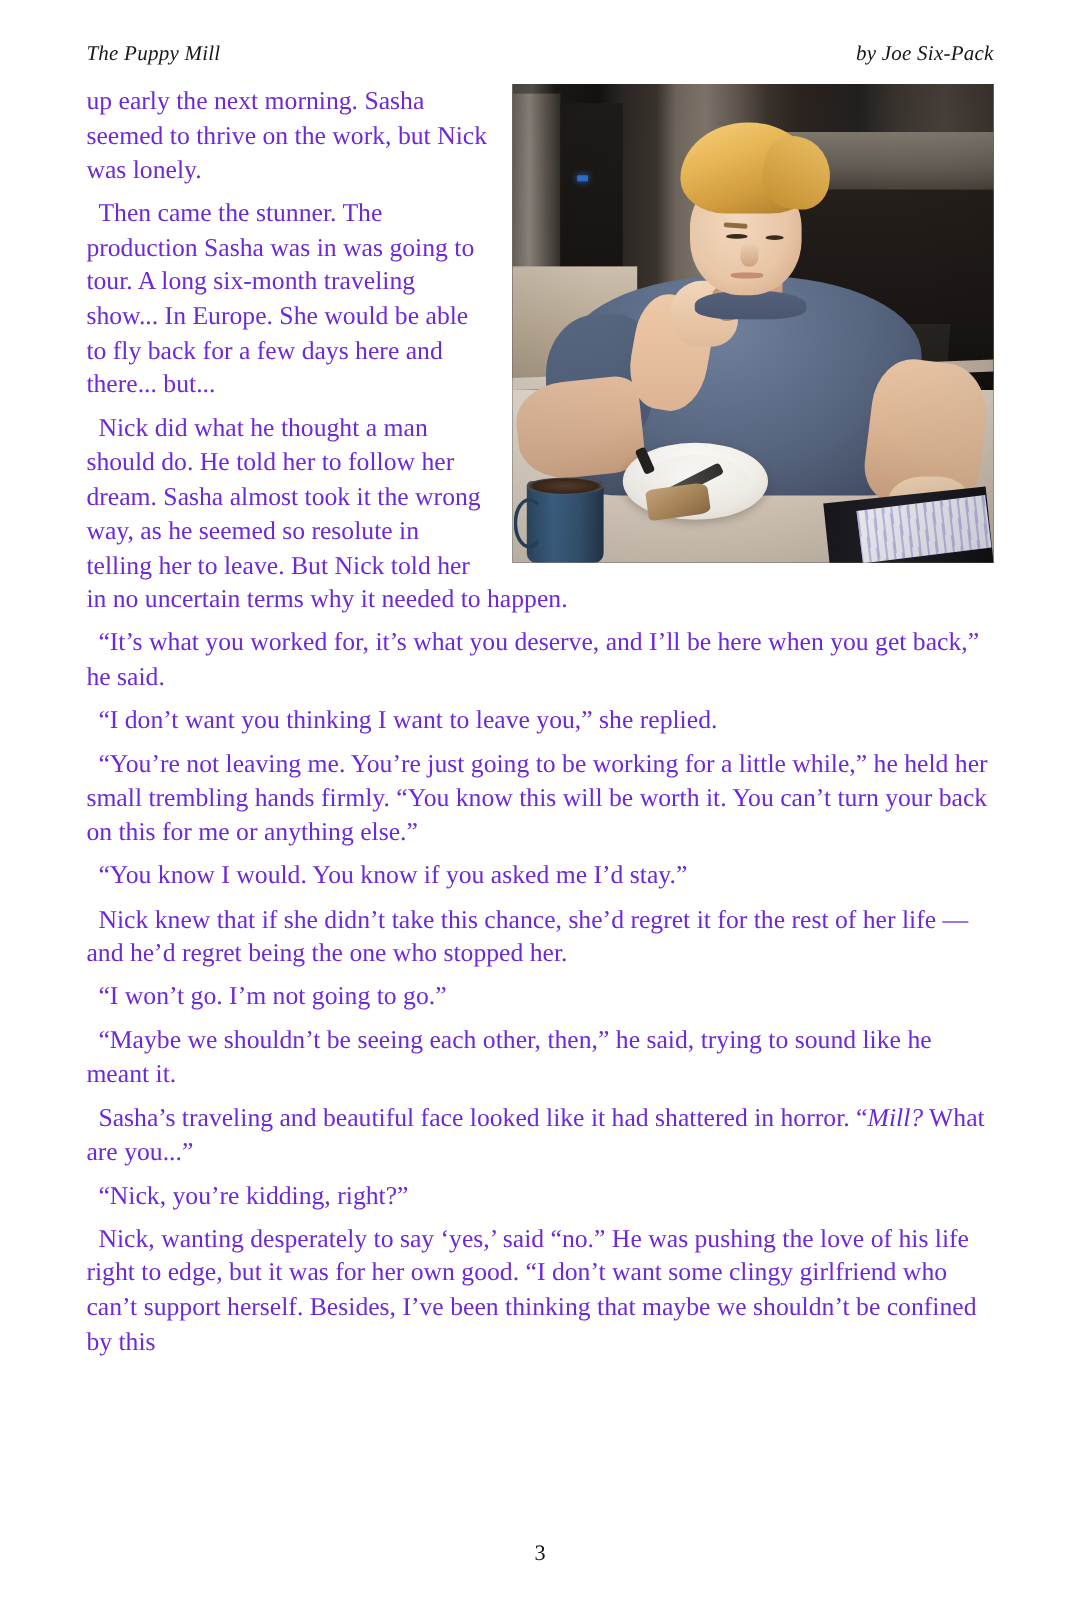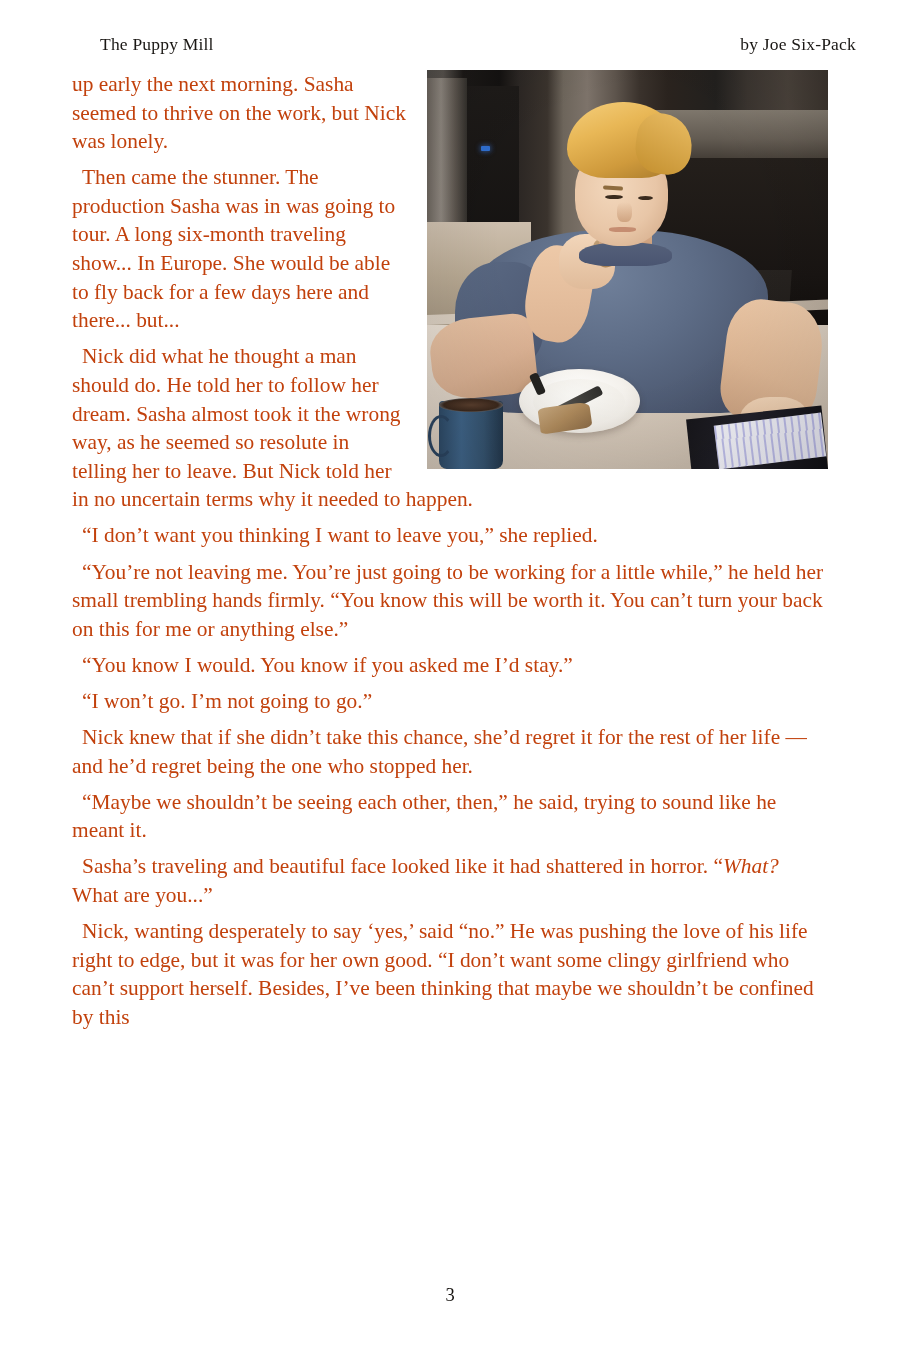--- a/index.html
+++ b/index.html
@@ -27,38 +27,38 @@
   
   .running-head {
     position: absolute;
     left: 72px;
     top: 34px;
     width: 756px;
     height: 24px;
     display: flex;
     justify-content: space-between;
     align-items: baseline;
+    font-style: italic;
     font-size: 17.5px;
     letter-spacing: 0.2px;
     color: #1a1714;
-    margin-left: 28px;
   }
   .running-head .rh-left { white-space: nowrap; }
   .running-head .rh-right { white-space: nowrap; }
 
   
   .body-copy {
     position: absolute;
     left: 72px;
     top: 70px;
     width: 756px;
     font-size: 21.4px;
     line-height: 28.6px;
     text-align: left;
-    color: #c2410c;
+    color: #6d28d9;
     -webkit-font-smoothing: antialiased;
   }
   .body-copy p {
     margin: 0 0 0 0;
     text-indent: 0;
   }
   .body-copy p.indent {
     text-indent: 10px;
   }
   .body-copy p + p {
@@ -357,26 +357,28 @@
         <div class="ph-mug-handle"></div>
         <div class="ph-book"></div>
         <div class="ph-book-page"></div>
         <div class="ph-vig"></div>
       </div>
     </div>
 
     <p>up early the next morning. Sasha seemed to thrive on the work, but Nick was lonely.</p>
     <p class="indent">Then came the stunner. The production Sasha was in was going to tour. A long six-month traveling show... In Europe. She would be able to fly back for a few days here and there... but...</p>
     <p class="indent">Nick did what he thought a man should do. He told her to follow her dream. Sasha almost took it the wrong way, as he seemed so resolute in telling her to leave. But Nick told her in no uncertain terms why it needed to happen.</p>
+    <p class="indent">“It’s what you worked for, it’s what you deserve, and I’ll be here when you get back,” he said.</p>
     <p class="indent">“I don’t want you thinking I want to leave you,” she replied.</p>
     <p class="indent">“You’re not leaving me. You’re just going to be working for a little while,” he held her small trembling hands firmly. “You know this will be worth it. You can’t turn your back on this for me or anything else.”</p>
     <p class="indent">“You know I would. You know if you asked me I’d stay.”</p>
+    <p class="indent">Nick knew that if she didn’t take this chance, she’d regret it for the rest of her life — and he’d regret being the one who stopped her.</p>
     <p class="indent">“I won’t go. I’m not going to go.”</p>
-    <p class="indent">Nick knew that if she didn’t take this chance, she’d regret it for the rest of her life — and he’d regret being the one who stopped her.</p>
     <p class="indent">“Maybe we shouldn’t be seeing each other, then,” he said, trying to sound like he meant it.</p>
-    <p class="indent"><span>Sasha’s traveling and beautiful face looked like it had shattered in horror. “</span><em>What?</em><span> What are you...”</span></p>
+    <p class="indent"><span>Sasha’s traveling and beautiful face looked like it had shattered in horror. “</span><em>Mill?</em><span> What are you...”</span></p>
+    <p class="indent">“Nick, you’re kidding, right?”</p>
     <p class="indent">Nick, wanting desperately to say ‘yes,’ said “no.” He was pushing the love of his life right to edge, but it was for her own good. “I don’t want some clingy girlfriend who can’t support herself. Besides, I’ve been thinking that maybe we shouldn’t be confined by this</p>
 
   </div>
 
   <div class="folio">3</div>
 
 </div>
 
 </body></html>

